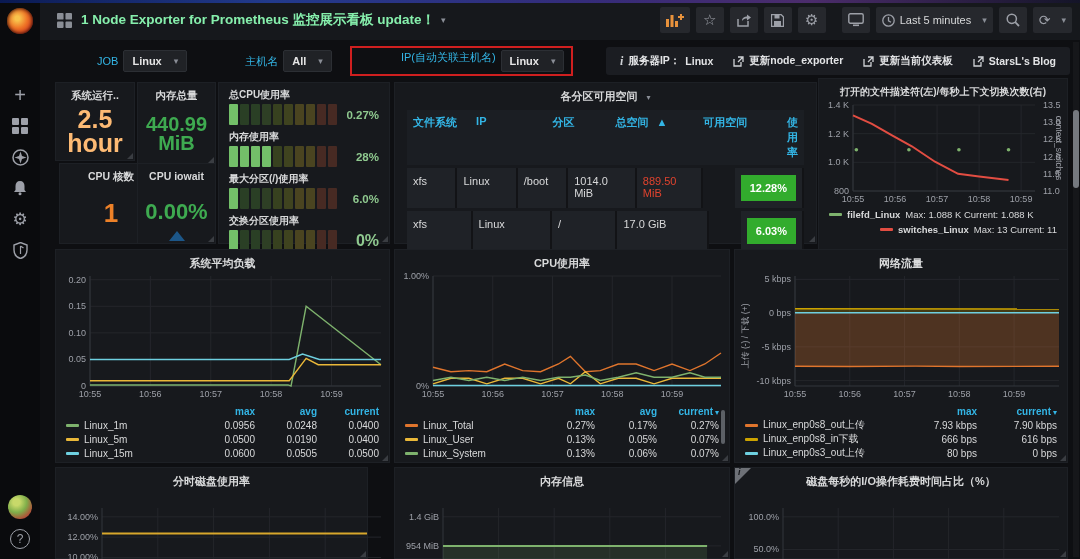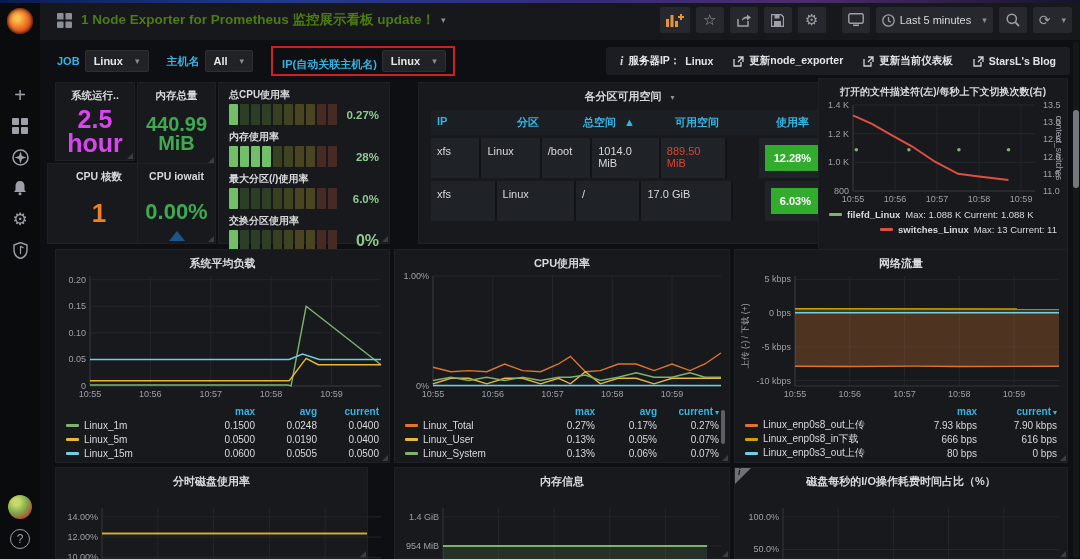--- a/index.html
+++ b/index.html
@@ -19,36 +19,36 @@
   .side-icons { margin-top:46px; display:flex; flex-direction:column; gap:1px; }
   .side-bottom { margin-top:auto; margin-bottom:10px; display:flex; flex-direction:column; align-items:center; gap:10px; }
   .avatar { width:24px; height:24px; border-radius:50%;
     background:radial-gradient(circle at 35% 30%, #c8d96a 15%, #7fae4a 45%, #b05038 75%, #4a2a1c 100%); }
   .helpbtn { width:20px; height:20px; border:1.5px solid #9da0a8; border-radius:50%; color:#9da0a8;
     font-size:12px; display:flex; align-items:center; justify-content:center; }
 
   
   .topbar { position:absolute; left:40px; top:0; width:1040px; height:40px; background:#16181c;
     display:flex; align-items:center; padding-left:17px; z-index:7; }
-  .topbar .title { font-size:13.5px; font-weight:bold; color:#4d7c0f; margin-left:9px; white-space:nowrap; }
+  .topbar .title { font-size:13.5px; font-weight:bold; color:#86efac; margin-left:9px; white-space:nowrap; }
   .caret { color:#8a8e96; font-size:9px; margin-left:6px; }
   .top-actions { position:absolute; right:8px; top:7px; display:flex; gap:6px; align-items:center; }
   .tbtn { height:26px; min-width:28px; background:#26282d; border-radius:2px; display:flex; gap:5px;
     align-items:center; justify-content:center; color:#9da0a8; font-size:13px; padding:0 6px; cursor:pointer; }
   .tbtn.sep { margin-left:10px; }
   .timepick { font-size:11px; color:#d8d9da; white-space:nowrap; }
 
   
   .subbar { position:absolute; left:40px; top:41px; width:1040px; height:40px; display:flex;
     align-items:center; padding-left:17px; }
-  .tpl-label { color:#33b5e5; font-size:11px; font-weight:bold; white-space:nowrap; }
+  .tpl-label { color:#33b5e5; font-size:11px; font-weight:normal; white-space:nowrap;margin-left:40px; }
   .dd { background:#202226; border:1px solid #2c2f34; border-radius:2px; padding:4px 8px; font-size:11px;
     font-weight:bold; color:#e6e6e6; display:flex; align-items:center; gap:6px; margin-left:5px; cursor:pointer; white-space:nowrap; }
   .tpl-group { display:flex; align-items:center; margin-right:18px; }
-  .anno-wrap { border:2px solid #cf1f1f; padding:2px 7px 2px 9px; display:flex; align-items:flex-end; }
+  .anno-wrap { border:2px solid #cf1f1f; padding:2px 7px 2px 9px; display:flex; align-items:flex-start; }
   .right-links { margin-left:auto; margin-right:10px; background:#1b1d22; border-radius:3px; height:28px;
     display:flex; align-items:center; gap:20px; padding:0 14px; font-size:10.5px; font-weight:bold; color:#e3e4e6; }
   .rlink { display:flex; align-items:center; gap:5px; cursor:pointer; white-space:nowrap; }
   .infoglyph { font-family:"Liberation Serif",serif; font-weight:bold; font-style:italic; font-size:12px; color:#cfd2d6; }
 
   
   .panel { position:absolute; background:#17191d; border:1px solid #1d2025; }
   .panel::after { content:""; position:absolute; right:1px; bottom:1px; width:0; height:0;
     border-left:6px solid transparent; border-bottom:6px solid #3a3d42; }
   .ptitle { text-align:center; font-size:11px; font-weight:bold; color:#d8d9da; padding-top:6px;
@@ -268,27 +268,27 @@
             <path d="M1 3 L1 10 L8 10 L8 6" fill="none" stroke="#cfd2d6" stroke-width="1.3"></path>
             <path d="M5 1 L10 1 L10 6 M10 1 L5 6" fill="none" stroke="#cfd2d6" stroke-width="1.3"></path>
           </svg>
         <span>StarsL's Blog</span>
       </span>
     </div>
   </div>
 
   <div class="panel stat" style="left:55px;top:82px;width:80px;height:79px">
     <div class="stat-title">系统运行..</div>
-    <div class="stat-value" style="color:#d946ef;font-size:25px">2.5 hour</div>
+    <div class="stat-value" style="color:#fdba74;font-size:25px">2.5 hour</div>
   </div>
   <div class="panel stat" style="left:137px;top:82px;width:79px;height:83px">
     <div class="stat-title">内存总量</div>
     <div class="stat-value" style="color:#3eaa50;font-size:20px">440.99 MiB</div>
   </div>
-  <div class="panel stat" style="left:47px;top:163px;width:104px;height:81px">
+  <div class="panel stat" style="left:59px;top:163px;width:104px;height:81px">
     <div class="stat-title">CPU 核数</div>
     <div class="stat-value" style="color:#ed8128;font-size:26px">1</div>
   </div>
   <div class="panel stat" style="left:137px;top:163px;width:79px;height:81px">
     <div class="stat-title">CPU iowait</div>
     <div class="stat-value" style="color:#3eaa50;font-size:22px">0.00%</div>
     <svg class="spark" width="60" height="12" viewBox="0 0 60 12">
         <polygon points="0,12 22,12 30,2 38,12 60,12" fill="rgba(31,120,193,0.65)"></polygon>
       </svg>
   </div>
@@ -363,26 +363,27 @@
               <span class="bg-cell" style="background: rgb(74, 68, 32);"></span>
               <span class="bg-cell" style="background: rgb(71, 42, 35);"></span>
               <span class="bg-cell" style="background: rgb(71, 42, 35);"></span>
             </div>
             <div class="bg-val big">0%</div>
           </div>
         </div>
       </div>
   </div>
 
-  <div class="panel" style="left:418px;top:82px;width:423px;height:162px">
+  <div class="panel" style="left:394px;top:82px;width:423px;height:162px">
     <div class="ptitle">
       <span>各分区可用空间</span> <span class="caret">▾</span>
     </div>
     <div>
         <div class="pt-head">
+          <span class="pt-c0">文件系统</span>
           <span class="pt-c1">IP</span>
           <span class="pt-c2">分区</span>
           <span class="pt-c3">总空间<span class="sortc">▲</span></span>
           <span class="pt-c4">可用空间</span>
           <span class="pt-c5">使用率</span>
         </div>
         <div class="pt-row">
           <span class="pt-c0">xfs</span>
           <span class="pt-c1">Linux</span>
           <span class="pt-c2">/boot</span>
@@ -487,21 +488,21 @@
         </svg></div>
     <div class="lg" style="top:154px">
         <div class="lg-h">
           <span class="lg-n"></span>
           <span class="lg-c">max</span>
           <span class="lg-c">avg</span>
           <span class="lg-c">current</span>
         </div>
         <div class="lg-r">
           <span class="lg-n"><i class="dash" style="background: rgb(126, 178, 109);"></i>Linux_1m</span>
-          <span class="lg-v">0.1500</span>
+          <span class="lg-v">0.0956</span>
           <span class="lg-v">0.0248</span>
           <span class="lg-v">0.0400</span>
         </div>
         <div class="lg-r">
           <span class="lg-n"><i class="dash" style="background: rgb(234, 184, 57);"></i>Linux_5m</span>
           <span class="lg-v">0.0500</span>
           <span class="lg-v">0.0190</span>
           <span class="lg-v">0.0400</span>
         </div>
         <div class="lg-r">

